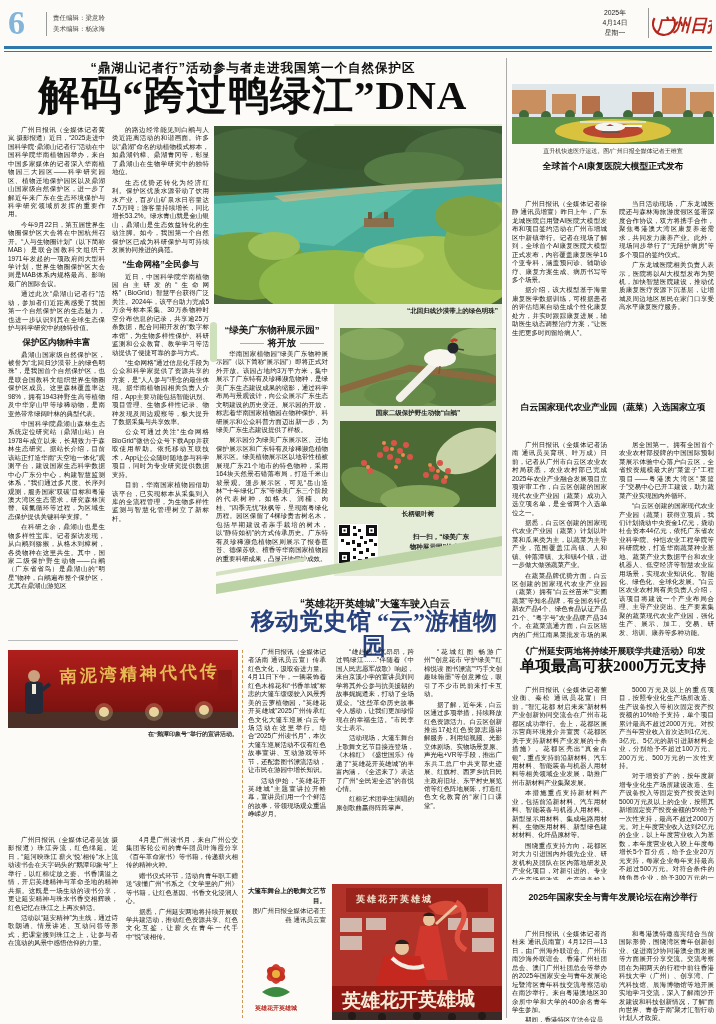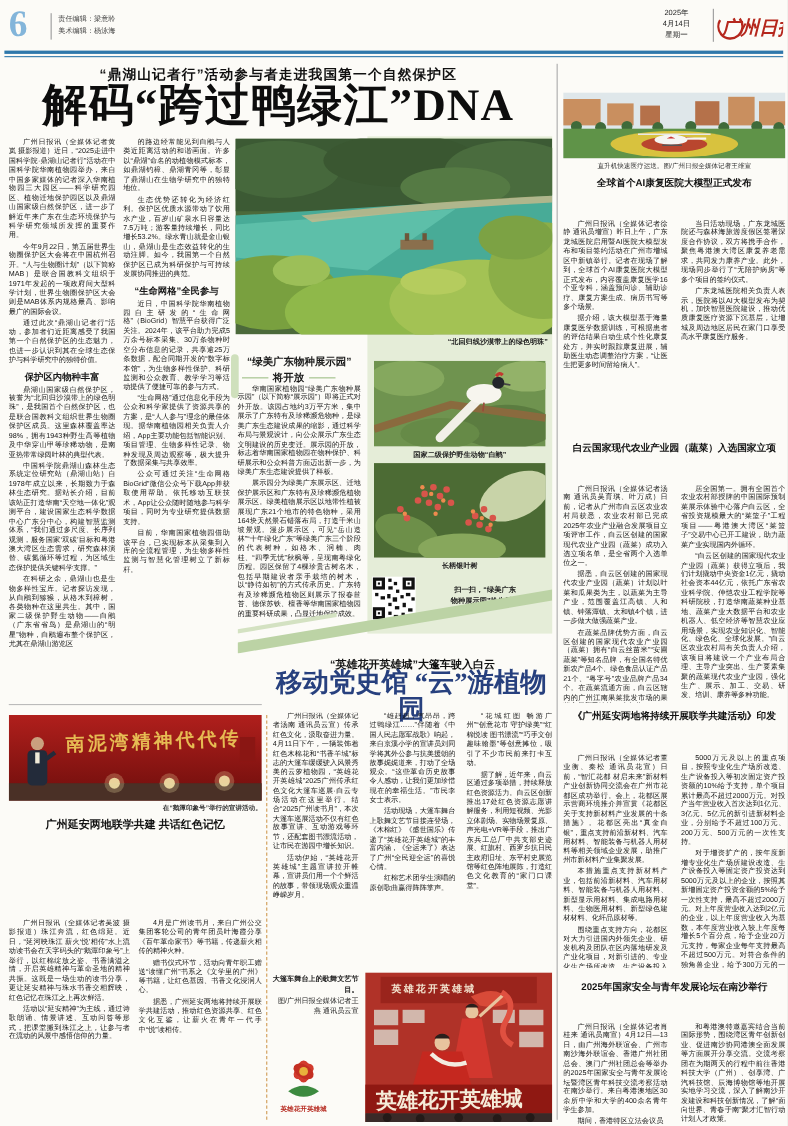--- a/index.html
+++ b/index.html
@@ -109,21 +109,21 @@
     <div class="subhead">保护区内物种丰富</div>
     <div>
         <p>鼎湖山国家级自然保护区，被誉为“北回归沙漠带上的绿色明珠”，是我国首个自然保护区，也是联合国教科文组织世界生物圈保护区成员。这里森林覆盖率达98%，拥有1943种野生高等植物及中华穿山甲等珍稀动物，是南亚热带常绿阔叶林的典型代表。</p>
         <p>中国科学院鼎湖山森林生态系统定位研究站（鼎湖山站）自1978年成立以来，长期致力于森林生态研究。据站长介绍，目前该站正打造华南“天空地一体化”观测平台，建设国家生态科学数据中心广东分中心，构建智慧监测体系，“我们通过多尺度、长序列观测，服务国家‘双碳’目标和粤港澳大湾区生态需求，研究森林演替、碳氮循环等过程，为区域生态保护提供关键科学支撑。”</p>
         <p>在科研之余，鼎湖山也是生物多样性宝库。记者探访发现，从白鹇到猕猴，从格木到樟树，各类物种在这里共生。其中，国家二级保护野生动物——白鹇（广东省省鸟）是鼎湖山的“明星”物种，白鹇遍布整个保护区，尤其在鼎湖山游览区</p>
       </div>
   </div>
 
   <div class="abs" style="left:216px;top:324px;width:112px;">
     <div style="text-align:center;font-weight:700;font-size:9.5px;line-height:1.35;">“绿美广东物种展示园”</div>
-    <div style="text-align:left;font-weight:700;font-size:9.5px;">
+    <div style="text-align:right;font-weight:700;font-size:9.5px;">
       <span class="subline" style="width:24px;background:#9fbf86;"></span><span>将开放</span><span class="subline" style="width:24px;background:#9fbf86;"></span>
     </div>
   </div>
   <div class="abs" style="left:210px;top:322px;width:7px;height:40px;background:#cfe0bc;border-radius:4px;"></div>
   <div class="abs col" style="left:216px;top:350px;width:112px;height:212px;">
     <div>
         <p>华南国家植物园“绿美广东物种展示园”（以下简称“展示园”）即将正式对外开放。该园占地约3万平方米，集中展示了广东特有及珍稀濒危物种，是绿美广东生态建设成果的缩影，通过科学布局与景观设计，向公众展示广东生态文明建设的历史变迁。展示园的开放，标志着华南国家植物园在物种保护、科研展示和公众科普方面迈出新一步，为绿美广东生态建设提供了样板。</p>
         <p>展示园分为绿美广东展示区、迁地保护展示区和广东特有及珍稀濒危植物展示区。绿美植物展示区以地带性植被展现广东21个地市的特色物种，采用164块天然景石错落布局，打造千米山坡景观。漫步展示区，可见“岳山造林”“十年绿化广东”等绿美广东三个阶段的代表树种，如格木、润楠、肉桂、“四季无忧”秋枫等，呈现南粤绿化历程。园区保留了4棵珍贵古树名木，包括早期建设者亲手栽培的树木，以“静待如初”的方式传承历史。广东特有及珍稀濒危植物区则展示了报春苣苔、德保苏铁、檀香等华南国家植物园的重要科研成果，凸显迁地保护成效。</p>
       </div>
   </div>
@@ -264,21 +264,20 @@
           <circle cx="146" cy="62" r="9" fill="#f3e3a8" opacity="0.25"></circle>
         </g>
       <g>
           <circle cx="196" cy="60" r="5" fill="#f3e3a8" opacity="0.9"></circle>
           <circle cx="196" cy="60" r="9" fill="#f3e3a8" opacity="0.25"></circle>
         </g>
       <rect x="210" y="20" width="14" height="22" fill="#8a1613"></rect>
     </svg>
   </div>
   <div class="abs capsmall" style="left:8px;top:730px;width:230px;text-align:right;font-weight:700;">在“鹅潭印象号”举行的宣讲活动。</div>
-  <div class="abs kicker" style="left:8px;top:743px;width:230px;font-size:10px;">广州延安两地联学共建 共话红色记忆</div>
   <div class="abs col" style="left:8px;top:836px;width:110px;height:184px;">
     <div>
         <p>广州日报讯（全媒体记者吴波 摄影报道）珠江奔流，红色绵延。近日，“延河映珠江 薪火‘悦’相传”水上流动读书会在天字码头的“鹅潭印象号”上举行，以红棉绽放之姿、书香满溢之情，开启英雄精神与革命圣地的精神共振。这既是一场生动的读书分享，更让延安精神与珠水书香交相辉映，红色记忆在珠江之上再次鲜活。</p>
         <p>活动以“延安精神”为主线，通过诗歌朗诵、情景讲述、互动问答等形式，把课堂搬到珠江之上，让参与者在流动的风景中感悟信仰的力量。</p>
       </div>
   </div>
   <div class="abs col" style="left:126px;top:836px;width:112px;height:184px;">
     <div>
         <p>4月是广州读书月，来自广州公交集团客轮公司的青年团员叶海霞分享《百年革命家书》等书籍，传递薪火相传的精神火种。</p>
         <p>赠书仪式环节，活动向青年职工赠送“读懂广州”书系之《文学里的广州》等书籍，让红色基因、书香文化浸润人心。</p>
@@ -416,20 +415,21 @@
       </div>
   </div>
   <div class="abs col" style="left:619px;top:441px;width:95px;height:198px;">
     <div>
         <p>居全国第一。拥有全国首个农业农村部授牌的中国国际预制菜展示体验中心落户白云区，全省投资规模最大的“菜篮子”工程项目——粤港澳大湾区“菜篮子”交易中心已开工建设，助力蔬菜产业实现国内外循环。</p>
         <p>“白云区创建的国家现代农业产业园（蔬菜）获得立项后，我们计划撬动中央资金1亿元，撬动社会资本44亿元，依托广东省农业科学院、仲恺农业工程学院等科研院校，打造华南蔬菜种业基地、蔬菜产业大数据平台和农业机器人、低空经济等智慧农业应用场景，实现农业知识化、智能化、绿色化、全球化发展。”白云区农业农村局有关负责人介绍，该项目将建设一个产业布局合理、主导产业突出、生产要素集聚的蔬菜现代农业产业园，强化生产、展示、加工、交易、研发、培训、康养等多种功能。</p>
       </div>
   </div>
 
   <div class="abs kicker" style="left:512px;top:646px;width:202px;font-size:8.8px;">《广州延安两地将持续开展联学共建活动》印发</div>
+  <div class="abs headline" style="left:512px;top:658px;width:202px;font-size:15.5px;">单项最高可获2000万元支持</div>
   <div class="abs col" style="left:512px;top:686px;width:95px;height:194px;">
     <div>
         <p>广州日报讯（全媒体记者董业衡、秦松 通讯员花宣）日前，“智汇花都 材启未来”新材料产业创新协同交流会在广州市花都区成功举行。会上，花都区展示营商环境推介并宣贯《花都区关于支持新材料产业发展的十条措施》。花都区亮出“真金白银”，重点支持前沿新材料、汽车用材料、智能装备与机器人用材料等相关领域企业发展，助推广州市新材料产业集聚发展。</p>
         <p>本措施重点支持新材料产业，包括前沿新材料、汽车用材料、智能装备与机器人用材料、新型显示用材料、集成电路用材料、生物医用材料、新型绿色建材材料、化纤品原材等。</p>
         <p>围绕重点支持方向，花都区对大力引进国内外领先企业、研发机构及团队在区内落地研发及产业化项目，对新引进的、专业化生产场所改造、生产设备投入等按投产前固定资产投资达</p>
       </div>
   </div>
   <div class="abs col" style="left:619px;top:686px;width:95px;height:194px;">
     <div>
         <p>5000万元及以上的重点项目，按照专业化生产场所改造、生产设备投入等初次固定资产投资额的10%给予支持，单个项目累计最高不超过2000万元。对投产当年营业收入首次达到1亿元、3亿元、5亿元的新引进新材料企业，分别给予不超过100万元、200万元、500万元的一次性支持。</p>

